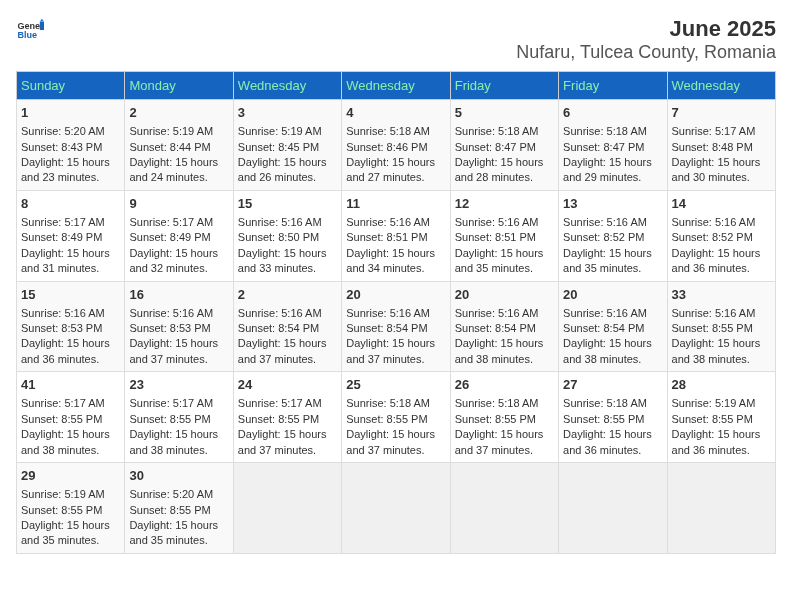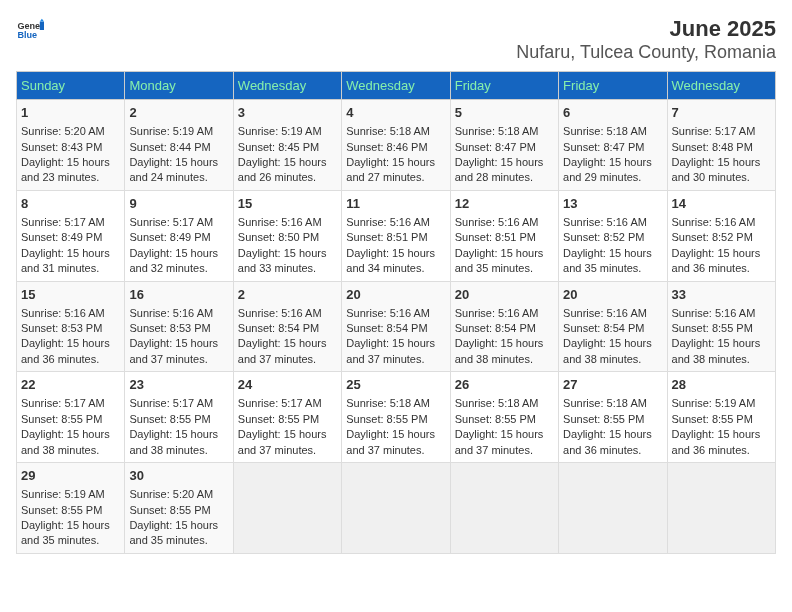--- a/index.html
+++ b/index.html
@@ -168,21 +168,21 @@
 Sunset: 8:54 PM
 Daylight: 15 hours and 38 minutes.</span></td>
         <td><span class="day-number">20</span><span style="white-space: pre-line;">Sunrise: 5:16 AM
 Sunset: 8:54 PM
 Daylight: 15 hours and 38 minutes.</span></td>
         <td><span class="day-number">33</span><span style="white-space: pre-line;">Sunrise: 5:16 AM
 Sunset: 8:55 PM
 Daylight: 15 hours and 38 minutes.</span></td>
       </tr>
       <tr>
-        <td><span class="day-number">22</span><span style="white-space: pre-line;">Sunrise: 5:17 AM
+        <td><span class="day-number">41</span><span style="white-space: pre-line;">Sunrise: 5:17 AM
 Sunset: 8:55 PM
 Daylight: 15 hours and 38 minutes.</span></td>
         <td><span class="day-number">23</span><span style="white-space: pre-line;">Sunrise: 5:17 AM
 Sunset: 8:55 PM
 Daylight: 15 hours and 38 minutes.</span></td>
         <td><span class="day-number">24</span><span style="white-space: pre-line;">Sunrise: 5:17 AM
 Sunset: 8:55 PM
 Daylight: 15 hours and 37 minutes.</span></td>
         <td><span class="day-number">25</span><span style="white-space: pre-line;">Sunrise: 5:18 AM
 Sunset: 8:55 PM

